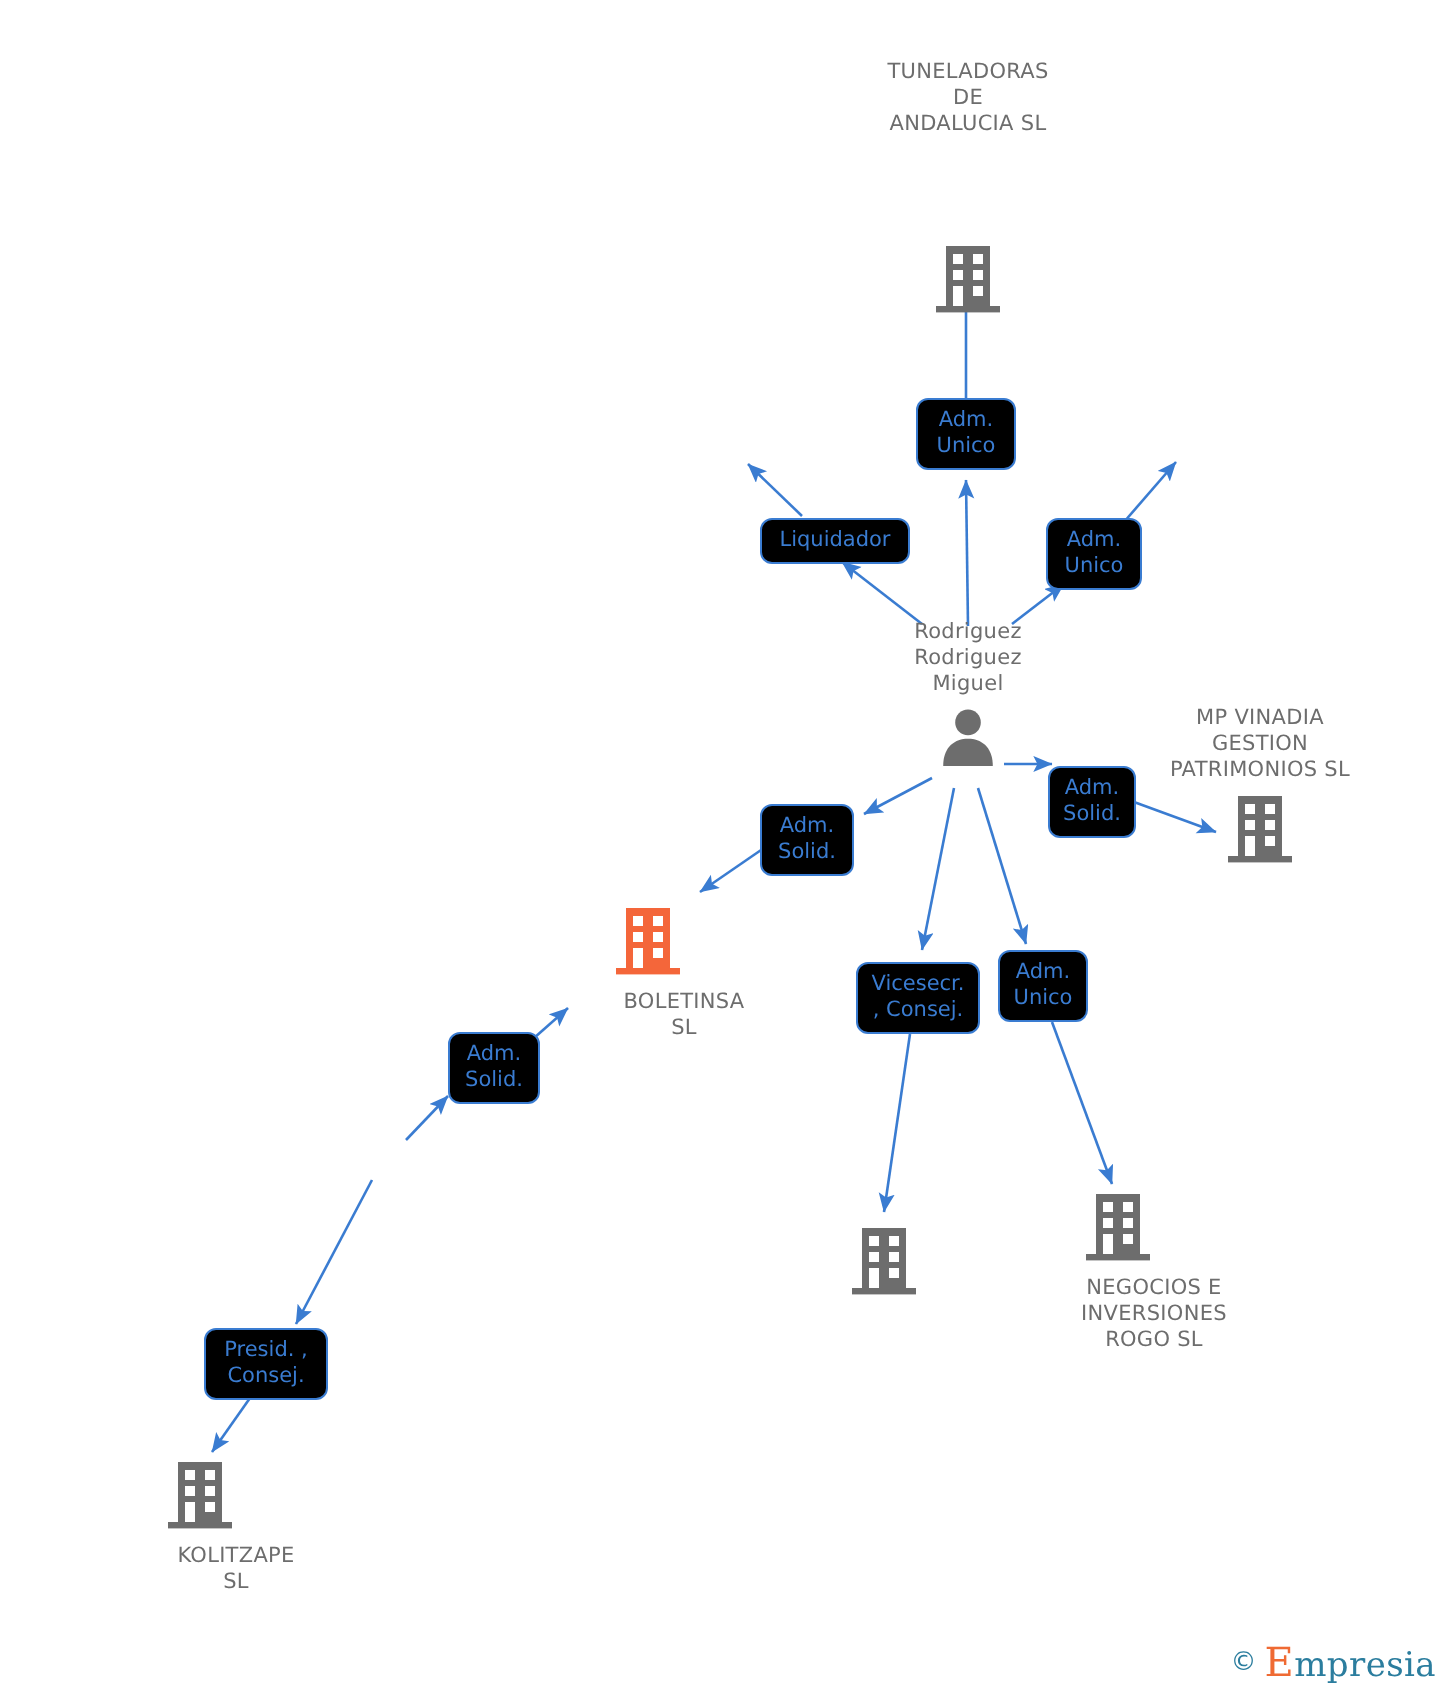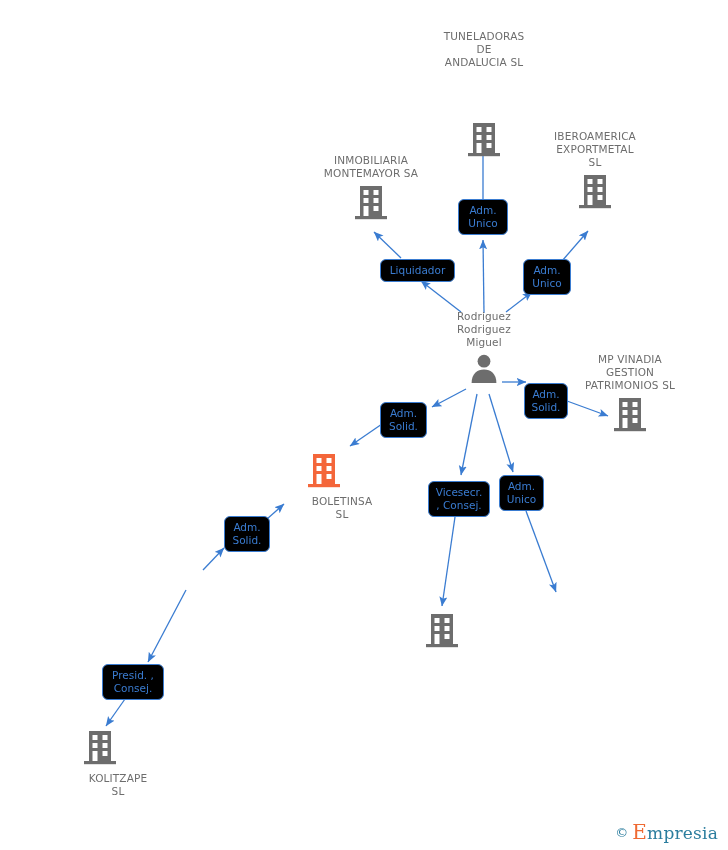--- a/index.html
+++ b/index.html
@@ -102,62 +102,21 @@
           <rect x="9.5" y="22" width="5" height="10"></rect>
             <rect x="19.5" y="22" width="5" height="5"></rect>
         </g>
       </svg>
     </span>
     <span class="caption">TUNELADORAS
 DE
 ANDALUCIA SL</span>
   </div>
 
-  <div class="node caption-top" style="left:545px;top:130px;width:100px;">
-    <span class="icon">
-      <svg width="34" height="36" viewBox="0 0 34 36" aria-hidden="true">
-        <g fill="#6d6d6d">
-          <rect x="6" y="2" width="22" height="30"></rect>
-          <rect x="1" y="32" width="32" height="3.2"></rect>
-        </g>
-        <g fill="#ffffff">
-          <rect x="9.5" y="6" width="5" height="5"></rect>
-            <rect x="19.5" y="6" width="5" height="5"></rect>
-          <rect x="9.5" y="14" width="5" height="5"></rect>
-            <rect x="19.5" y="14" width="5" height="5"></rect>
-          <rect x="9.5" y="22" width="5" height="10"></rect>
-            <rect x="19.5" y="22" width="5" height="5"></rect>
-        </g>
-      </svg>
-    </span>
-    <span class="caption">IBEROAMERICA
-EXPORTMETAL
-SL</span>
-  </div>
-
-  <div class="node caption-top" style="left:321px;top:154px;width:100px;">
-    <span class="icon">
-      <svg width="34" height="36" viewBox="0 0 34 36" aria-hidden="true">
-        <g fill="#6d6d6d">
-          <rect x="6" y="2" width="22" height="30"></rect>
-          <rect x="1" y="32" width="32" height="3.2"></rect>
-        </g>
-        <g fill="#ffffff">
-          <rect x="9.5" y="6" width="5" height="5"></rect>
-            <rect x="19.5" y="6" width="5" height="5"></rect>
-          <rect x="9.5" y="14" width="5" height="5"></rect>
-            <rect x="19.5" y="14" width="5" height="5"></rect>
-          <rect x="9.5" y="22" width="5" height="10"></rect>
-            <rect x="19.5" y="22" width="5" height="5"></rect>
-        </g>
-      </svg>
-    </span>
-    <span class="caption">INMOBILIARIA
-MONTEMAYOR SA</span>
-  </div>
+
 
   <div class="node caption-top" style="left:580px;top:353px;width:100px;">
     <span class="icon">
       <svg width="34" height="36" viewBox="0 0 34 36" aria-hidden="true">
         <g fill="#6d6d6d">
           <rect x="6" y="2" width="22" height="30"></rect>
           <rect x="1" y="32" width="32" height="3.2"></rect>
         </g>
         <g fill="#ffffff">
           <rect x="9.5" y="6" width="5" height="5"></rect>
@@ -206,20 +165,41 @@
             <rect x="19.5" y="6" width="5" height="5"></rect>
           <rect x="9.5" y="14" width="5" height="5"></rect>
             <rect x="19.5" y="14" width="5" height="5"></rect>
           <rect x="9.5" y="22" width="5" height="10"></rect>
             <rect x="19.5" y="22" width="5" height="5"></rect>
         </g>
       </svg>
     </span>
   </div>
 
+  <div class="node caption-bottom" style="left:509px;top:595px;width:100px;">
+    <span class="icon">
+      <svg width="34" height="36" viewBox="0 0 34 36" aria-hidden="true">
+        <g fill="#6d6d6d">
+          <rect x="6" y="2" width="22" height="30"></rect>
+          <rect x="1" y="32" width="32" height="3.2"></rect>
+        </g>
+        <g fill="#ffffff">
+          <rect x="9.5" y="6" width="5" height="5"></rect>
+            <rect x="19.5" y="6" width="5" height="5"></rect>
+          <rect x="9.5" y="14" width="5" height="5"></rect>
+            <rect x="19.5" y="14" width="5" height="5"></rect>
+          <rect x="9.5" y="22" width="5" height="10"></rect>
+            <rect x="19.5" y="22" width="5" height="5"></rect>
+        </g>
+      </svg>
+    </span>
+    <span class="caption">NEGOCIOS E
+INVERSIONES
+ROGO SL</span>
+  </div>
 
   <div class="node caption-bottom" style="left:53px;top:729px;width:94px;">
     <span class="icon">
       <svg width="34" height="36" viewBox="0 0 34 36" aria-hidden="true">
         <g fill="#6d6d6d">
           <rect x="6" y="2" width="22" height="30"></rect>
           <rect x="1" y="32" width="32" height="3.2"></rect>
         </g>
         <g fill="#ffffff">
           <rect x="9.5" y="6" width="5" height="5"></rect>

